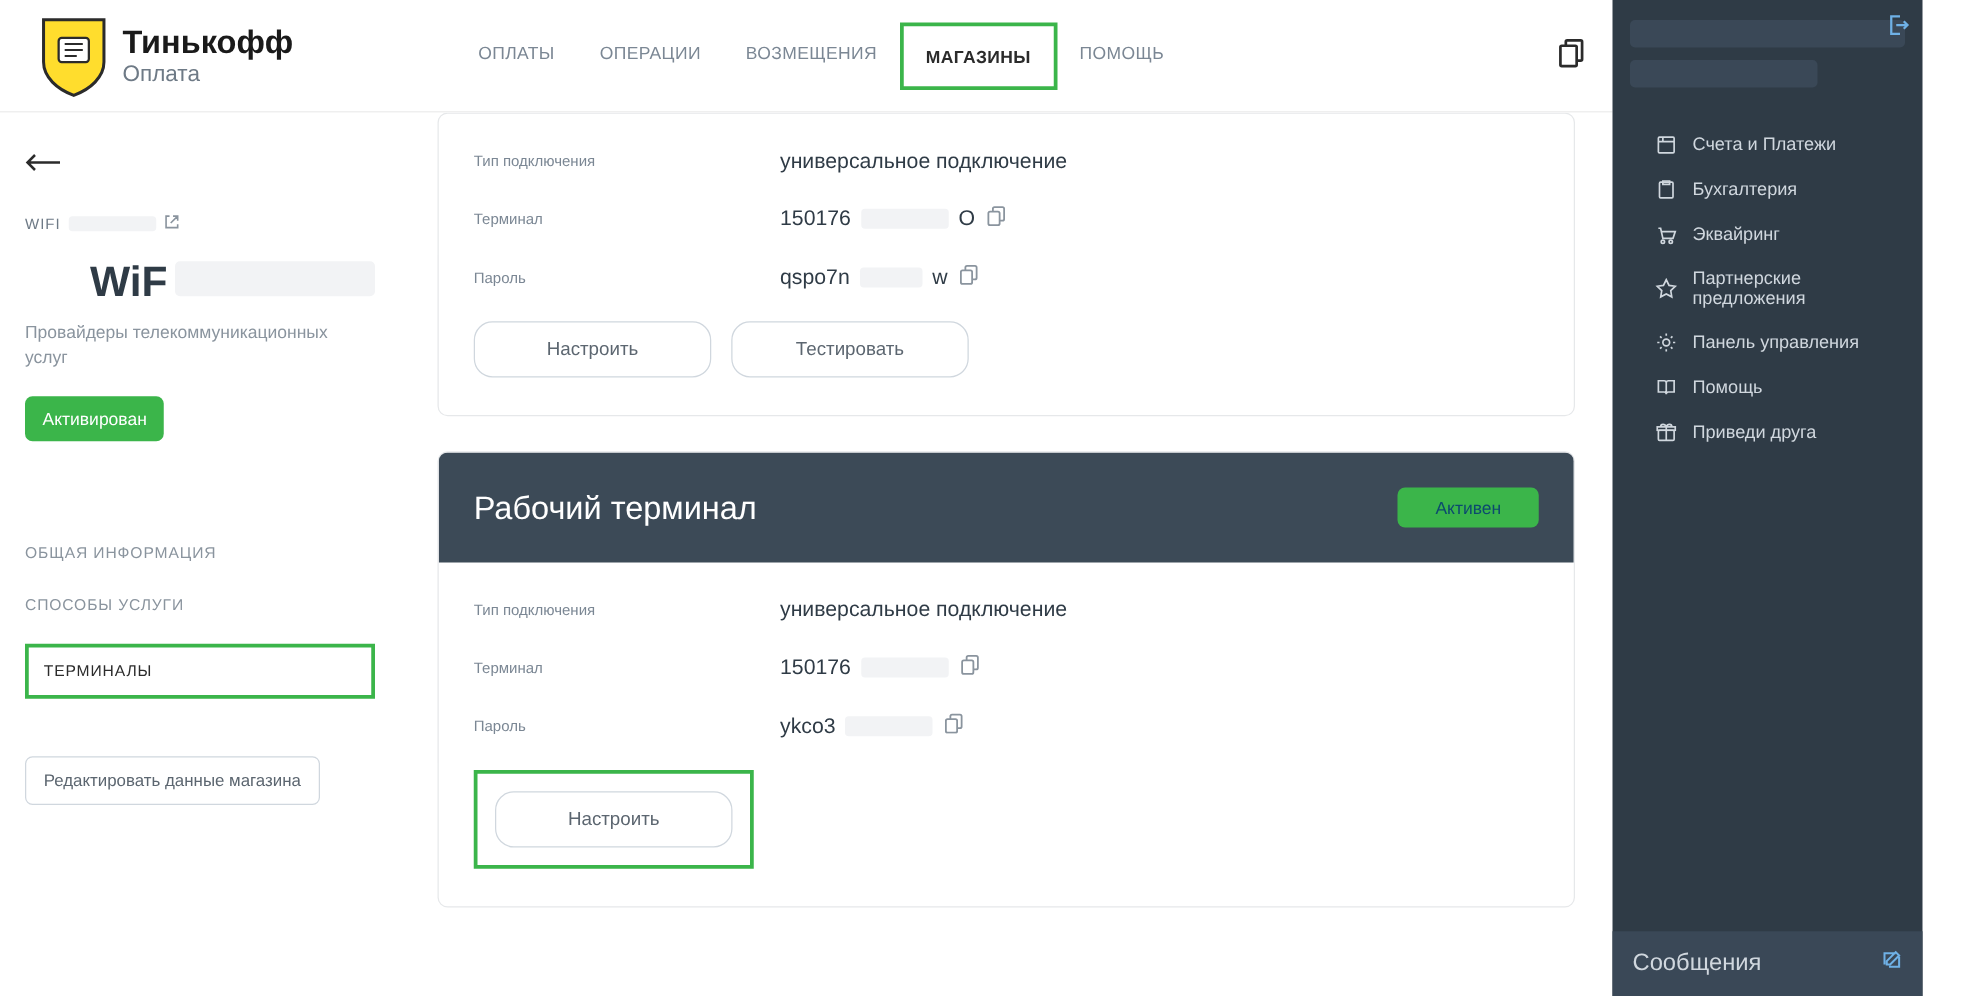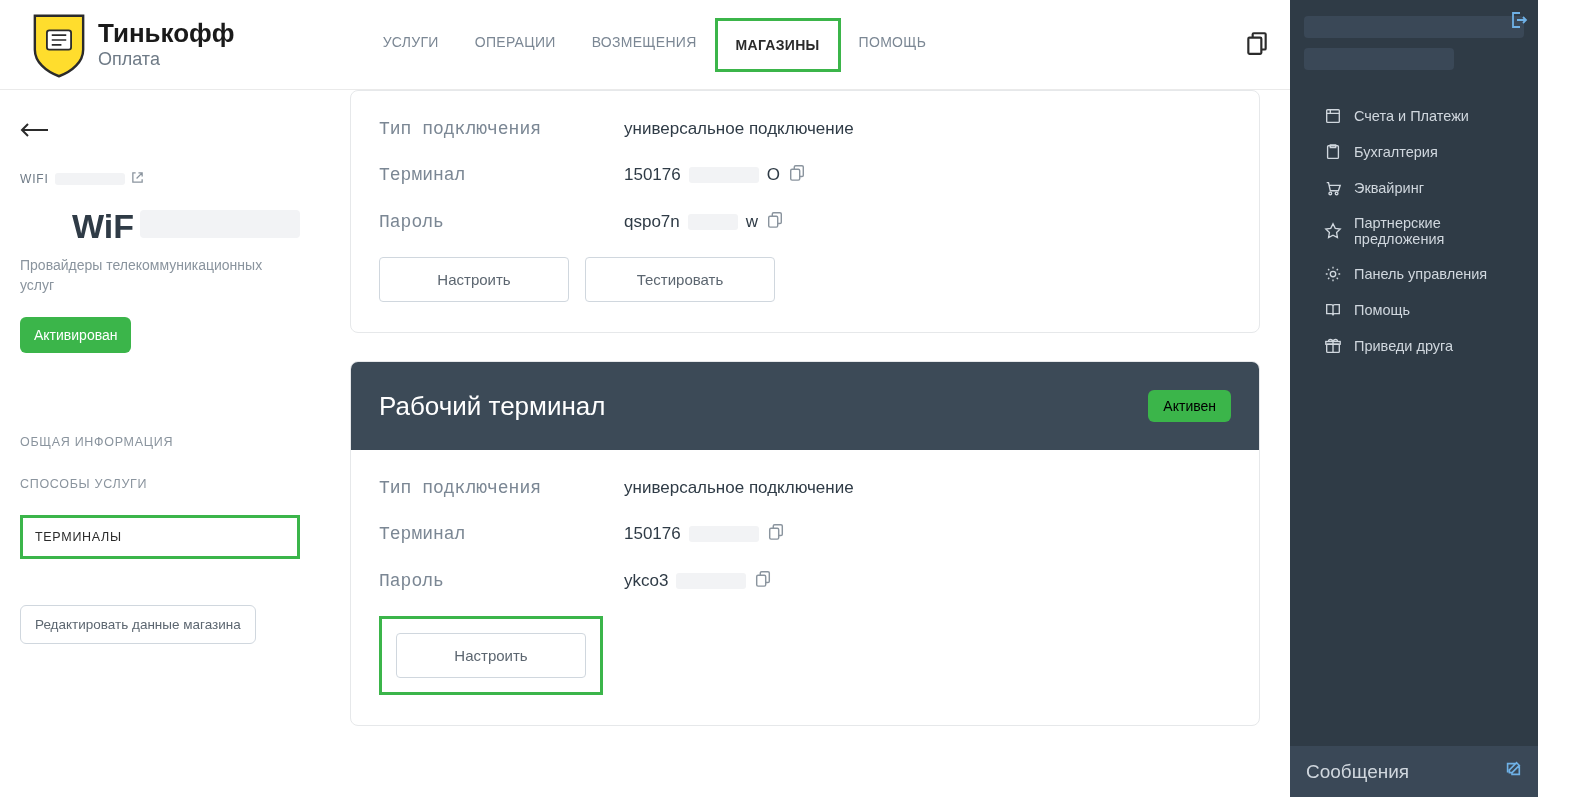--- a/index.html
+++ b/index.html
@@ -28,28 +28,28 @@
   .shop-desc { color: #8a949e; font-size: 14px; line-height: 1.4; margin-bottom: 22px; max-width: 260px; }
   .badge-green { display: inline-block; background: #3bb54a; color: #fff; font-size: 14px; padding: 10px 14px; border-radius: 6px; }
   .side-nav { margin-top: 68px; }
   .side-nav-item { font-size: 12.5px; letter-spacing: .7px; color: #8a949e; padding: 14px 0; cursor: pointer; }
   .side-nav-item.active { color: #2b2b2b; font-weight: 500; border: 3px solid #3bb54a; padding: 12px 12px; margin-top: 10px; }
   .edit-shop-btn { margin-top: 46px; background: #fff; border: 1px solid #d0d7de; color: #5c6670; font-size: 13.5px; padding: 11px 14px; border-radius: 6px; cursor: pointer; }
   .content { flex: 1; padding: 0 30px 30px 30px; overflow: auto; background: #fff; }
   .card { border: 1px solid #e6e8ea; border-radius: 8px; overflow: hidden; margin-bottom: 28px; }
   .card-header-dark { background: #3c4a57; color: #fff; display: flex; align-items: center; justify-content: space-between; padding: 28px 28px; }
   .card-header-dark h2 { font-size: 26px; font-weight: 400; }
-  .badge-active { background: #3bb54a; color: #000000; font-size: 14px; padding: 8px 15px; border-radius: 6px; }
+  .badge-active { background: #3bb54a; color: #0c4a6e; font-size: 14px; padding: 8px 30px; border-radius: 6px; }
   .card-body { padding: 28px 28px 30px 28px; }
   .row { display: flex; align-items: center; margin-bottom: 24px; }
-  .row .label { flex: 0 0 245px; color: #7b8794; font-size: 18px; font-family: Liberation Mono, monospace; }
+  .row .label { flex: 0 0 245px; color: #7b8794; font-size: 12px; }
   .row .value { color: #2f3b46; font-size: 17px; display: flex; align-items: center; gap: 8px; }
   .value .mask { display: inline-block; height: 16px; background: #f2f3f5; border-radius: 3px; width: 70px; }
   .copy-icon svg { width: 18px; height: 18px; }
-  .btn-outline { background: #fff; border: 1px solid #d0d7de; color: #5c6670; font-size: 15px; padding: 13px 0; width: 190px; border-radius: 4px; cursor: pointer; }
+  .btn-outline { background: #fff; border: 1px solid #d0d7de; color: #5c6670; font-size: 15px; padding: 13px 0; width: 190px; border-radius: 15px; cursor: pointer; }
   .btn-row { display: flex; gap: 16px; margin-top: 6px; }
   .highlight-wrap { display: inline-block; border: 3px solid #3bb54a; padding: 14px 14px; }
 
   .right-panel { flex: 0 0 248px; background: #2f3b46; color: #c3ccd4; display: flex; flex-direction: column; }
   .rp-top { height: 90px; padding: 16px 14px 0 14px; position: relative; }
   .rp-top .mask { background: #3a4857; border-radius: 4px; height: 22px; margin-bottom: 10px; }
   .rp-top .mask.short { width: 150px; }
   .logout-icon { position: absolute; top: 10px; right: 10px; color: #6fb1e6; }
   .logout-icon svg { width: 20px; height: 20px; }
   .rp-menu { padding: 8px 24px; }
@@ -71,21 +71,21 @@
             <rect x="14" y="16" width="20" height="16" rx="2" stroke="#2b2b2b" stroke-width="1.5" fill="#fff"></rect>
             <path d="M18 20h12M18 24h12M18 28h8" stroke="#2b2b2b" stroke-width="1.4"></path>
           </svg>
         </div>
         <div class="logo-text">
           <span class="logo-brand">Тинькофф</span>
           <span class="logo-sub">Оплата</span>
         </div>
       </div>
       <nav class="topnav">
-        <a href="#">УСЛУГИ</a>
+        <a href="#">ОПЛАТЫ</a>
         <a href="#">ОПЕРАЦИИ</a>
         <a href="#">ВОЗМЕЩЕНИЯ</a>
         <a href="#" class="active">МАГАЗИНЫ</a>
         <a href="#">ПОМОЩЬ</a>
       </nav>
       <div class="topbar-right copy-stack-icon">
         <svg viewBox="0 0 24 24" fill="none" stroke="#2b2b2b" stroke-width="2">
           <rect x="8" y="3" width="12" height="15" rx="1"></rect>
           <rect x="4" y="7" width="12" height="15" rx="1" fill="#fff"></rect>
         </svg>

